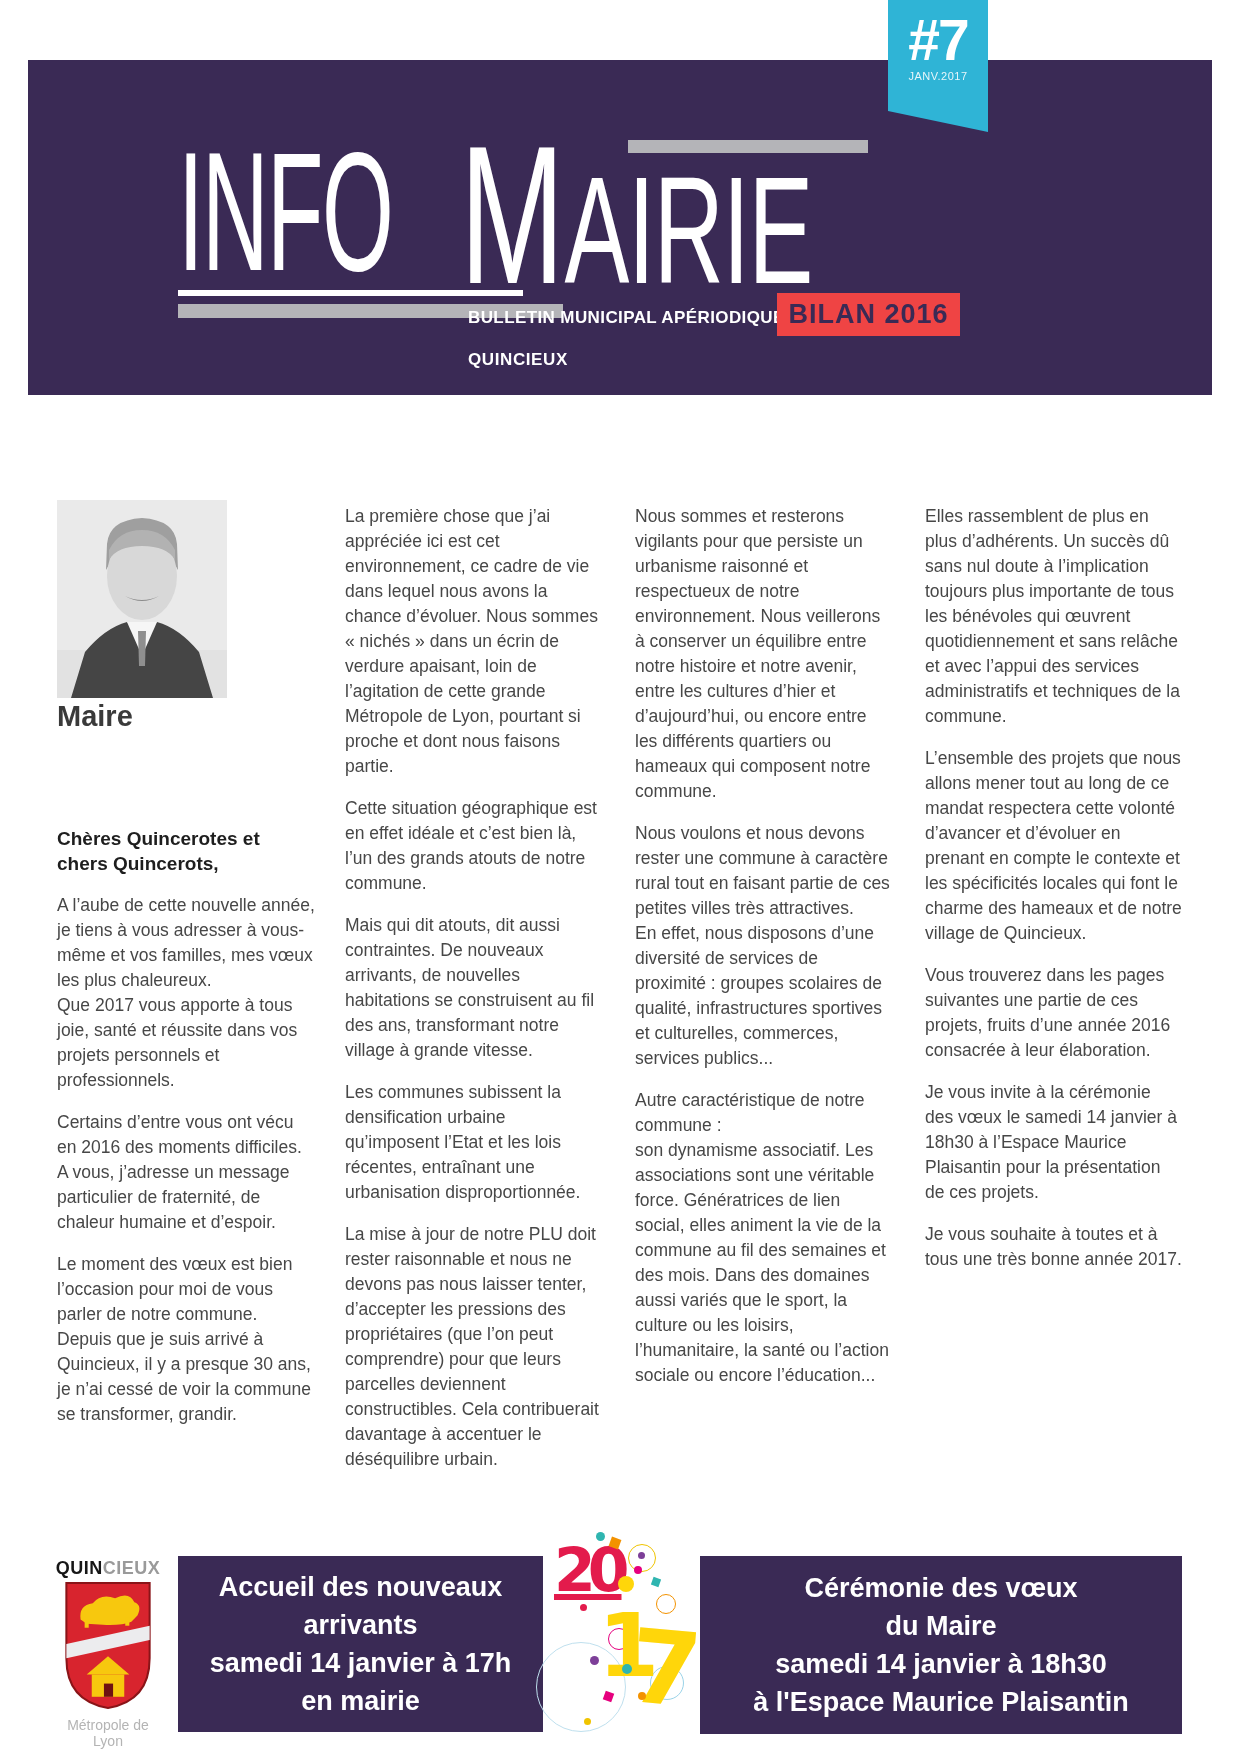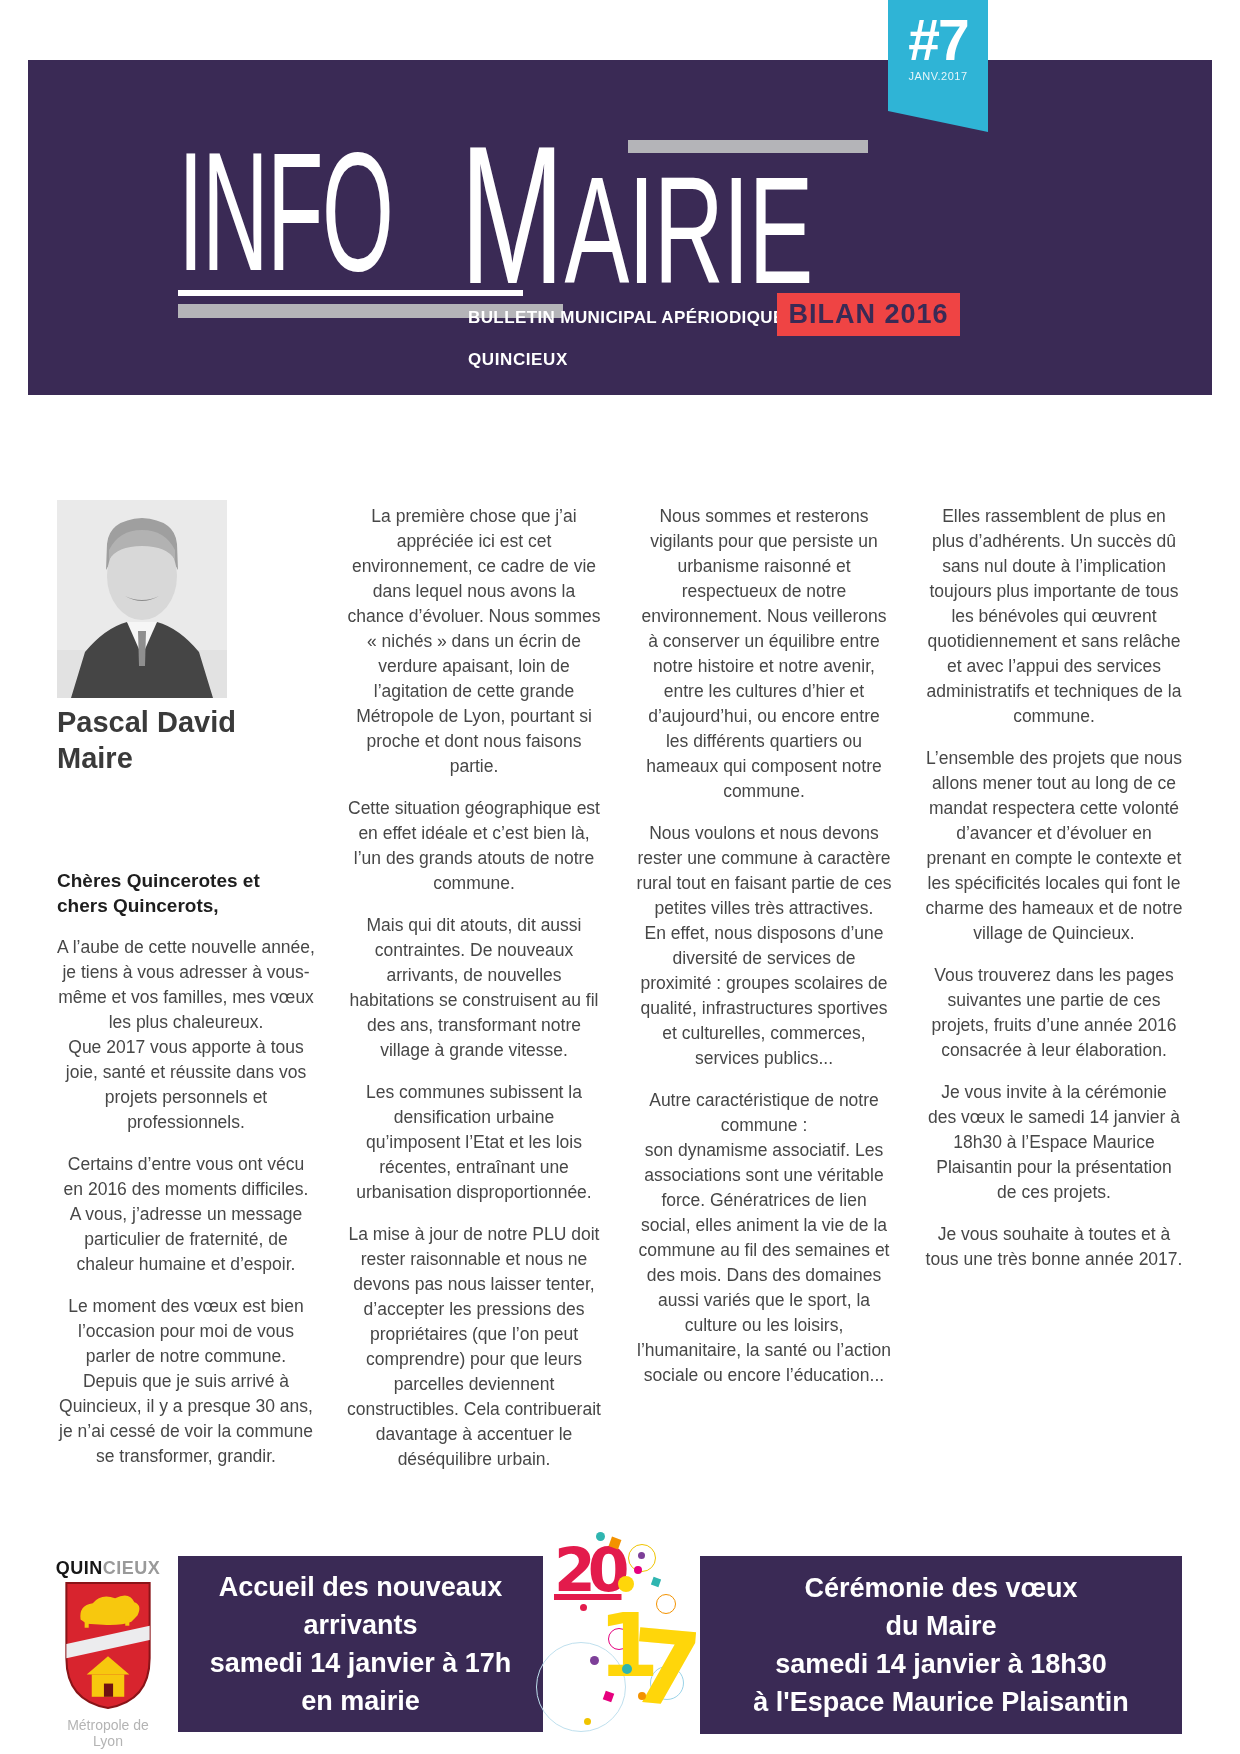--- a/index.html
+++ b/index.html
@@ -23,21 +23,21 @@
   .bar-under{position:absolute;left:150px;top:244px;width:385px;height:14px;background:#b4b4b8;}
   .bar-top{position:absolute;left:600px;top:80px;width:240px;height:13px;background:#b4b4b8;}
   .subtitle{position:absolute;left:440px;top:248px;color:#fff;font-weight:bold;font-size:17px;letter-spacing:.4px;}
   .bilan{position:absolute;left:737px;top:233px;width:183px;height:43px;background:#ef4444;
     display:flex;align-items:center;justify-content:center;margin-left:12px;}
   .bilan span{color:#3a2a55;font-weight:bold;font-size:27px;letter-spacing:1px;}
   .commune{position:absolute;left:440px;top:290px;color:#fff;font-weight:bold;font-size:17px;letter-spacing:.6px;}
   
   .col{position:absolute;top:500px;width:258px;color:#474747;font-size:17.5px;line-height:25px;}
   .col1{left:57px;} .col2{left:345px;} .col3{left:635px;} .col4{left:925px;}
-  .para{margin:17px 0 14px;white-space:pre-line;text-align:center;}
+  .para{margin:17px 0 14px;white-space:pre-line;}
   .col .para:first-child{margin-top:4px;}
   .photo{display:block;width:170px;height:198px;}
   .author-name{font-weight:bold;color:#3a3a3a;font-size:29px;line-height:36px;margin-top:6px;}
   .salutation{font-weight:bold;color:#1e1e1e;font-size:19px;line-height:25px;margin:92px 0 12px;white-space:pre-line;}
   
   .footer{position:absolute;left:0;top:1556px;width:1240px;height:198px;}
   .logo{position:absolute;left:52px;top:2px;width:112px;text-align:center;}
   .logo-word{font-size:18px;font-weight:bold;letter-spacing:.5px;}
   .logo-word .strong{color:#161616;margin-top:20px;}
   .logo-word .light{color:#9a9a9a;}
@@ -83,21 +83,20 @@
     <rect width="170" height="198" fill="#eaeaea"></rect>
     <rect y="150" width="170" height="48" fill="#e2e2e2"></rect>
     <path d="M50,44 Q52,20 85,18 Q118,20 120,44 L121,70 Q112,52 85,52 Q58,52 49,70 Z" fill="#9f9f9f"></path>
     <ellipse cx="85" cy="76" rx="35" ry="44" fill="#d8d8d8"></ellipse>
     <path d="M52,60 Q60,46 85,46 Q110,46 118,60 L118,50 Q108,30 85,30 Q62,30 52,50 Z" fill="#b2b2b2"></path>
     <path d="M68,96 Q85,106 102,96 Q94,100 85,100 Q76,100 68,96Z" fill="#8c8c8c"></path>
     <path d="M14,198 L28,152 Q48,128 70,122 L85,134 L100,122 Q122,128 142,152 L156,198 Z" fill="#454545"></path>
     <polygon points="70,122 100,122 85,156" fill="#f6f6f6"></polygon>
     <polygon points="81,131 89,131 88,166 82,166" fill="#8f8f8f"></polygon>
   </svg>
-  <div class="author-name">Pascal David</div>
   <div class="author-name" style="margin-top:0;">Maire</div>
   <div class="salutation">Chères Quincerotes et chers Quincerots,</div>
   <p class="para">A l’aube de cette nouvelle année, je tiens à vous adresser à vous-même et vos familles, mes vœux les plus chaleureux.
 Que 2017 vous apporte à tous joie, santé et réussite dans vos projets personnels et professionnels.</p>
   <p class="para">Certains d’entre vous ont vécu en 2016 des moments difficiles. A vous, j’adresse un message particulier de fraternité, de chaleur humaine et d’espoir.</p>
   <p class="para">Le moment des vœux est bien l’occasion pour moi de vous parler de notre commune. Depuis que je suis arrivé à Quincieux, il y a presque 30 ans, je n’ai cessé de voir la commune se transformer, grandir.</p>
 </div>
 
 <div class="col col2">
   <p class="para">La première chose que j’ai appréciée ici est cet environnement, ce cadre de vie dans lequel nous avons la chance d’évoluer. Nous sommes « nichés » dans un écrin de verdure apaisant, loin de l’agitation de cette grande Métropole de Lyon, pourtant si proche et dont nous faisons partie.</p>

